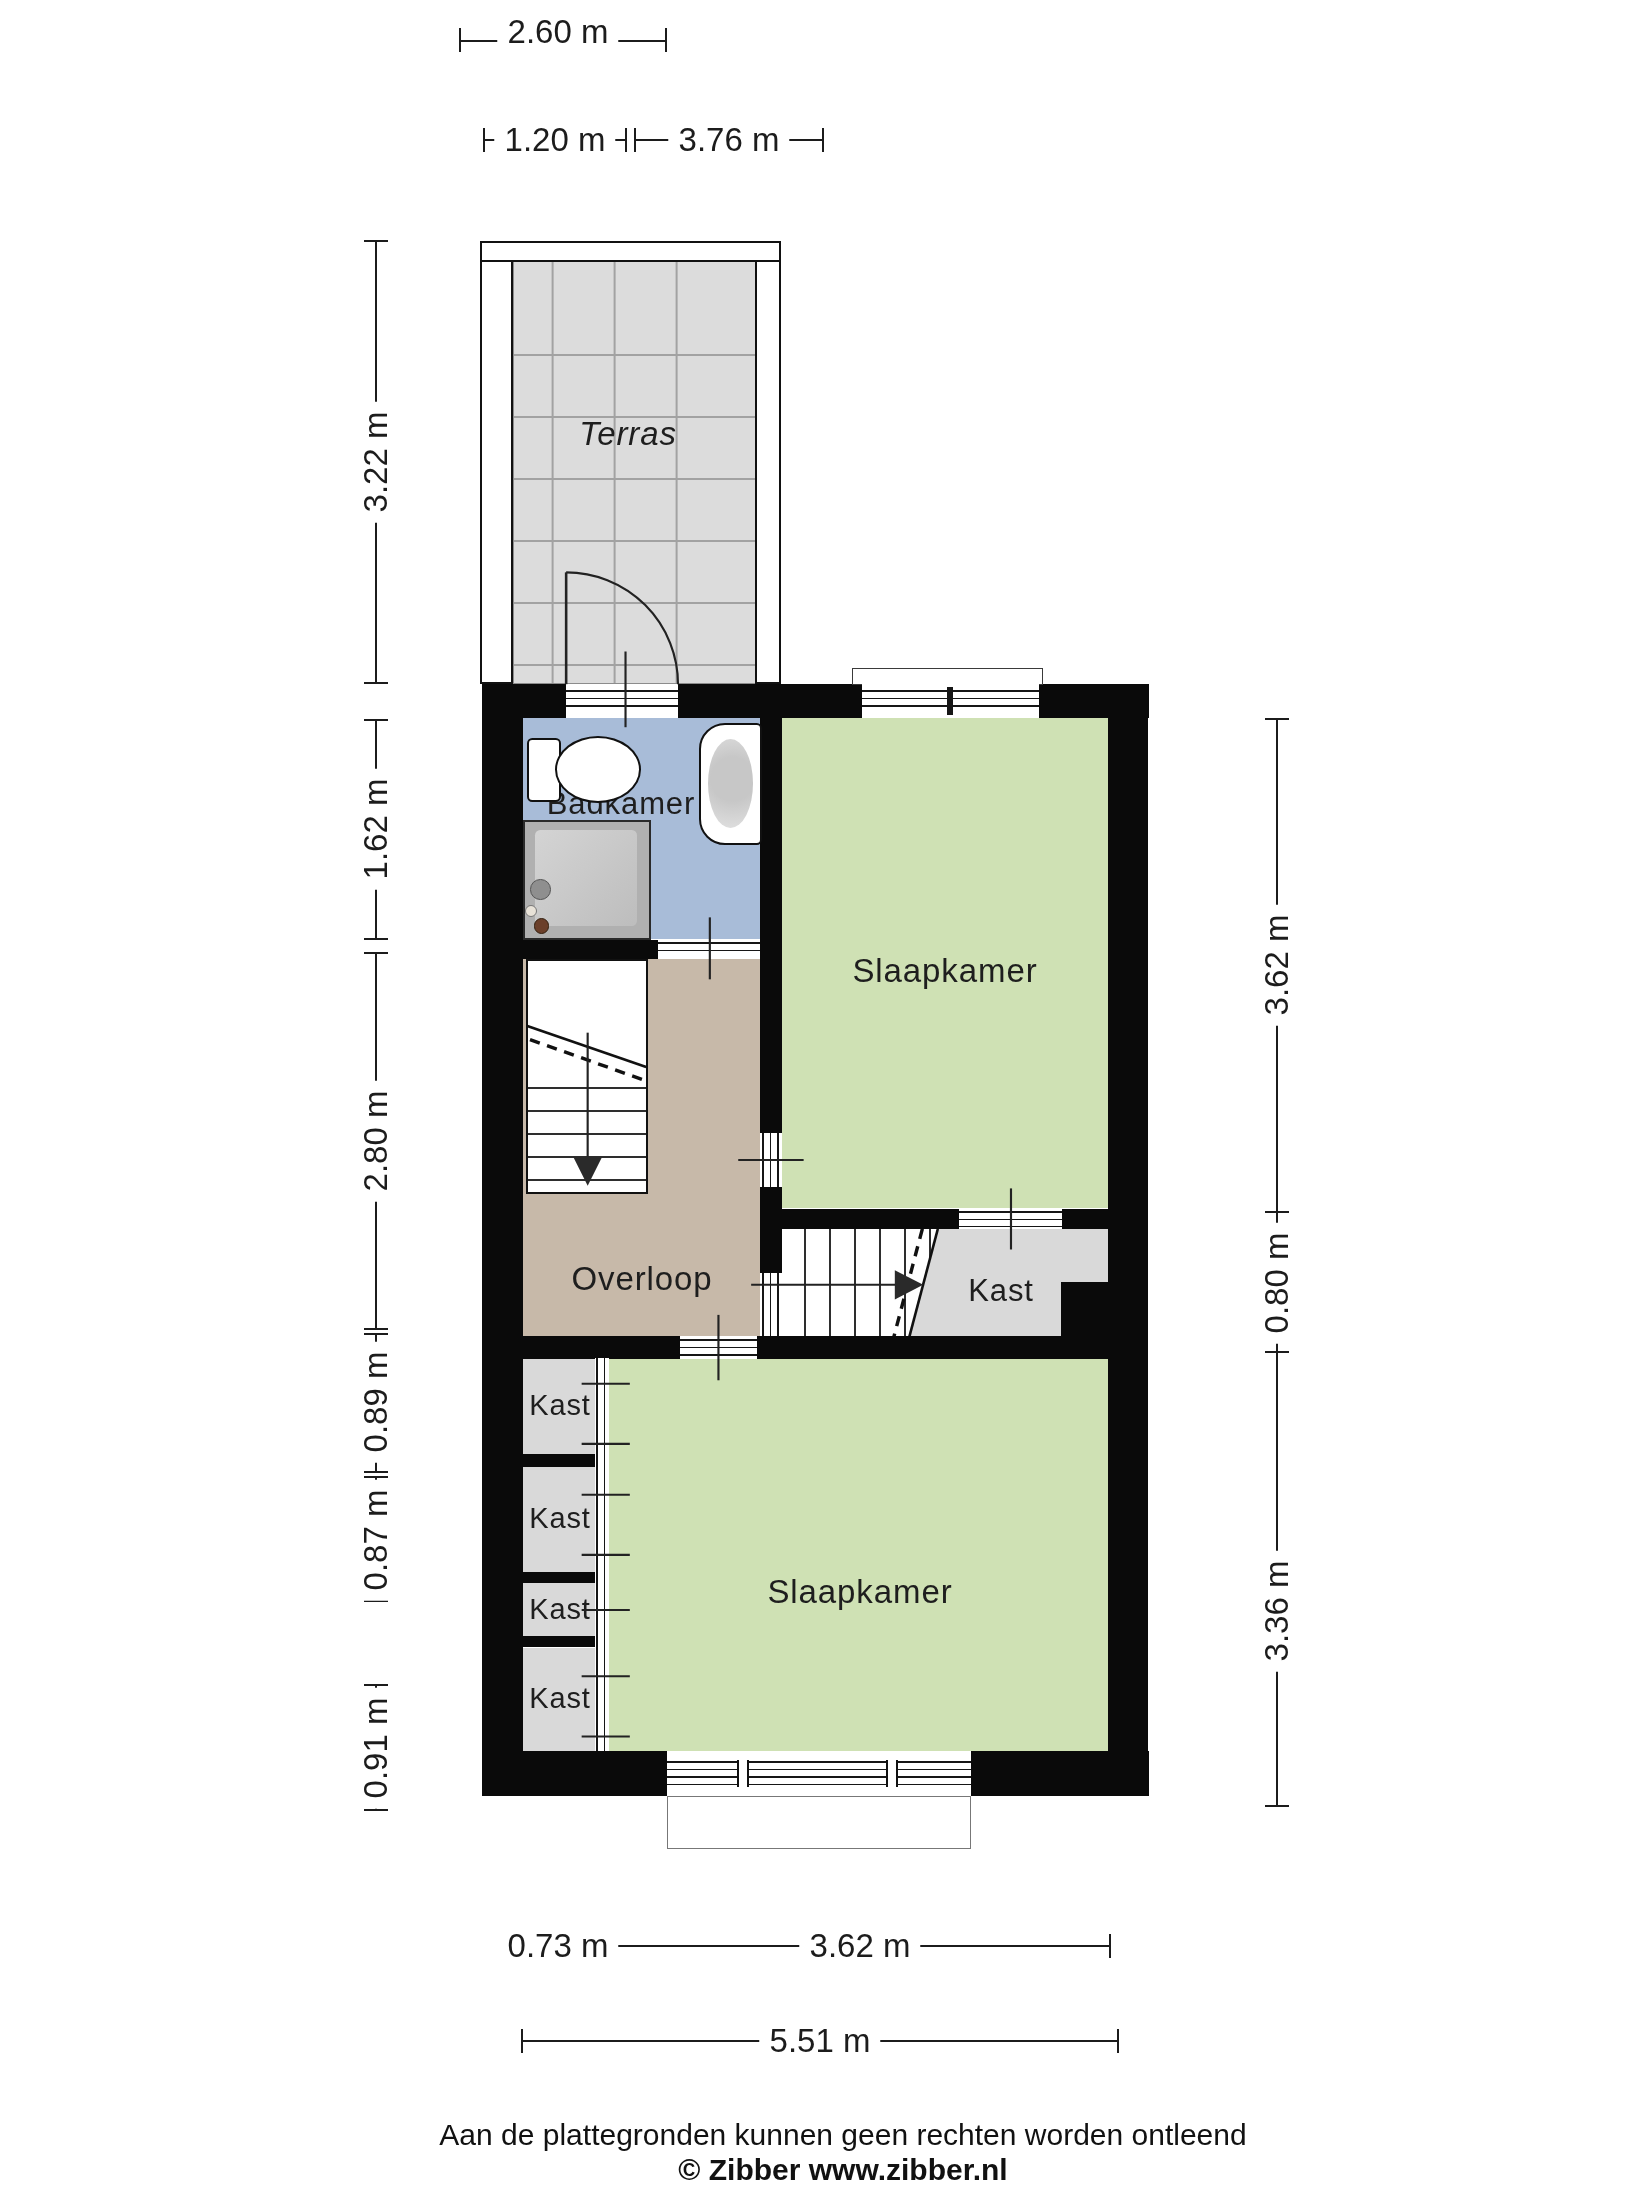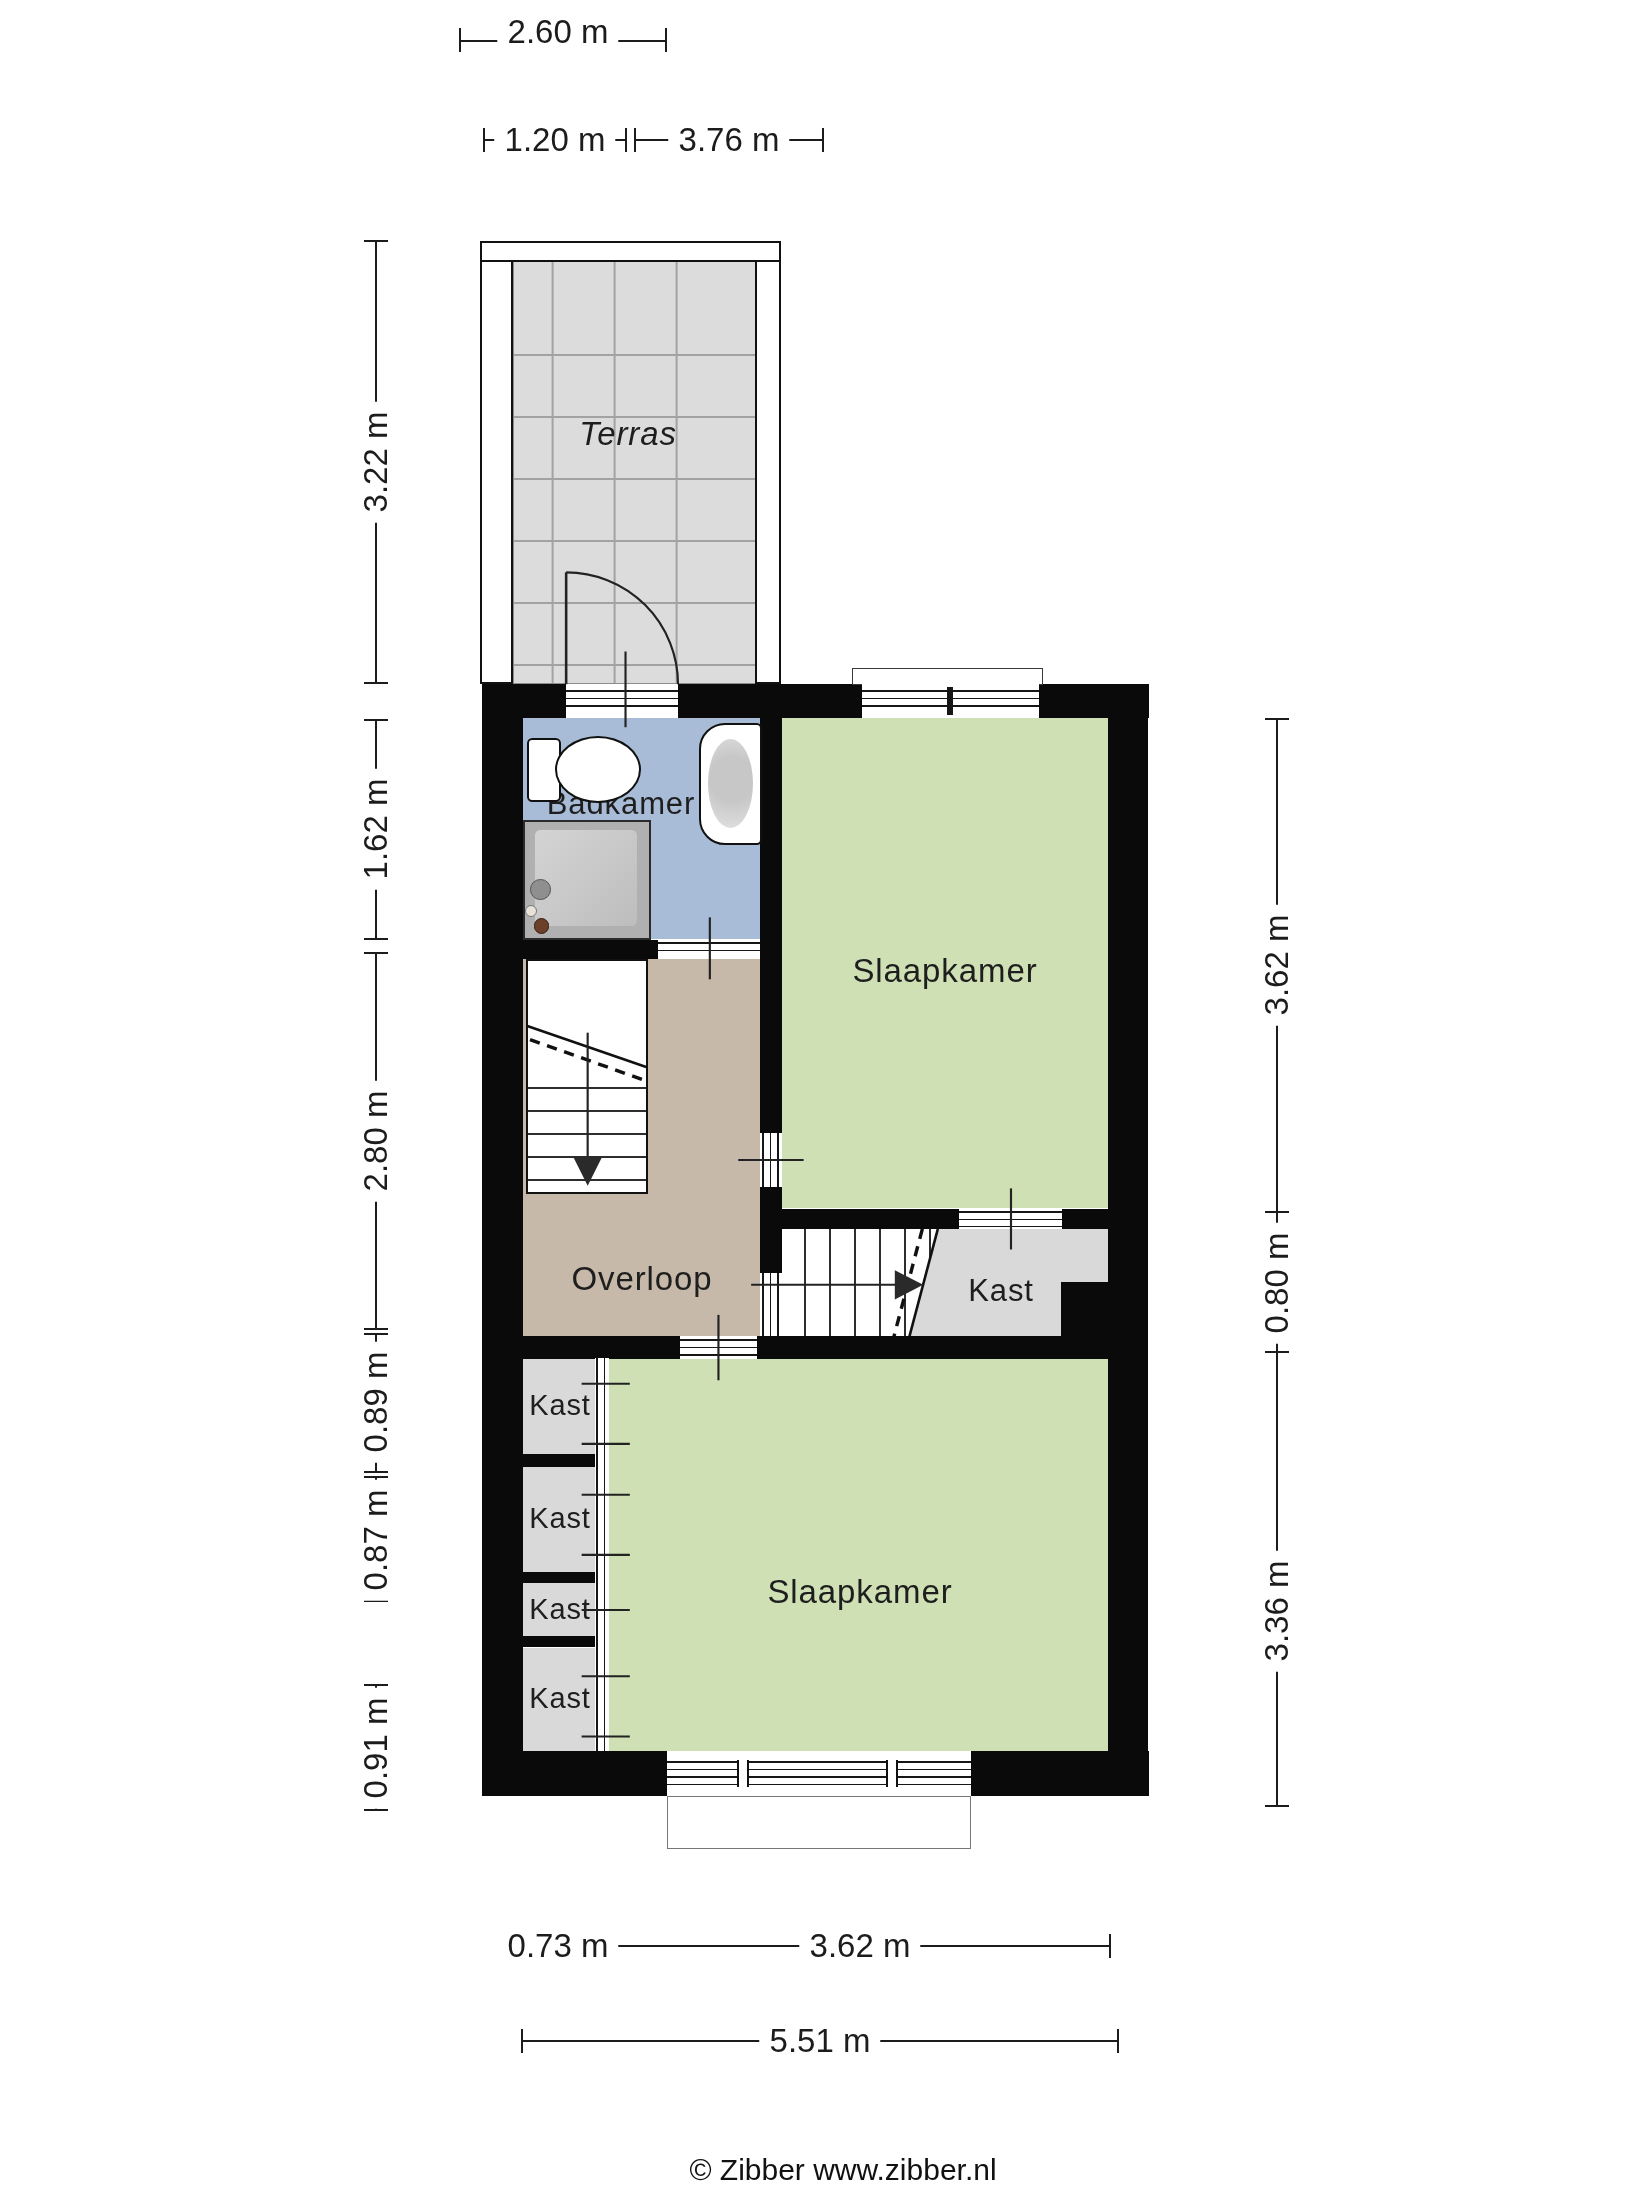--- a/index.html
+++ b/index.html
@@ -250,16 +250,17 @@
   <div class="dline-h" style="left:609px;top:1945px;width:502px;"></div>
   <div class="tick-v" style="left:609px;top:1934px;"></div>
   <div class="tick-v" style="left:1109px;top:1934px;"></div>
   <div class="dim-label-h" style="left:860px;top:1946px;">3.62 m</div>
 
   <div class="dline-h" style="left:521px;top:2040px;width:597px;"></div>
   <div class="tick-v" style="left:521px;top:2029px;"></div>
   <div class="tick-v" style="left:1117px;top:2029px;"></div>
   <div class="dim-label-h" style="left:820px;top:2041px;">5.51 m</div>
 
-  <div class="footer-line" style="left:843px;top:2153px;">© Zibber www.zibber.nl</div>
+  <div class="footer-line" style="left:843px;top:2118px;">Aan de plattegronden kunnen geen rechten worden ontleend</div>
+  <div class="footer-line" style="left:843px;top:2153px;font-weight:bold;">© Zibber www.zibber.nl</div>
 
 </div>
 
 
 </body></html>

